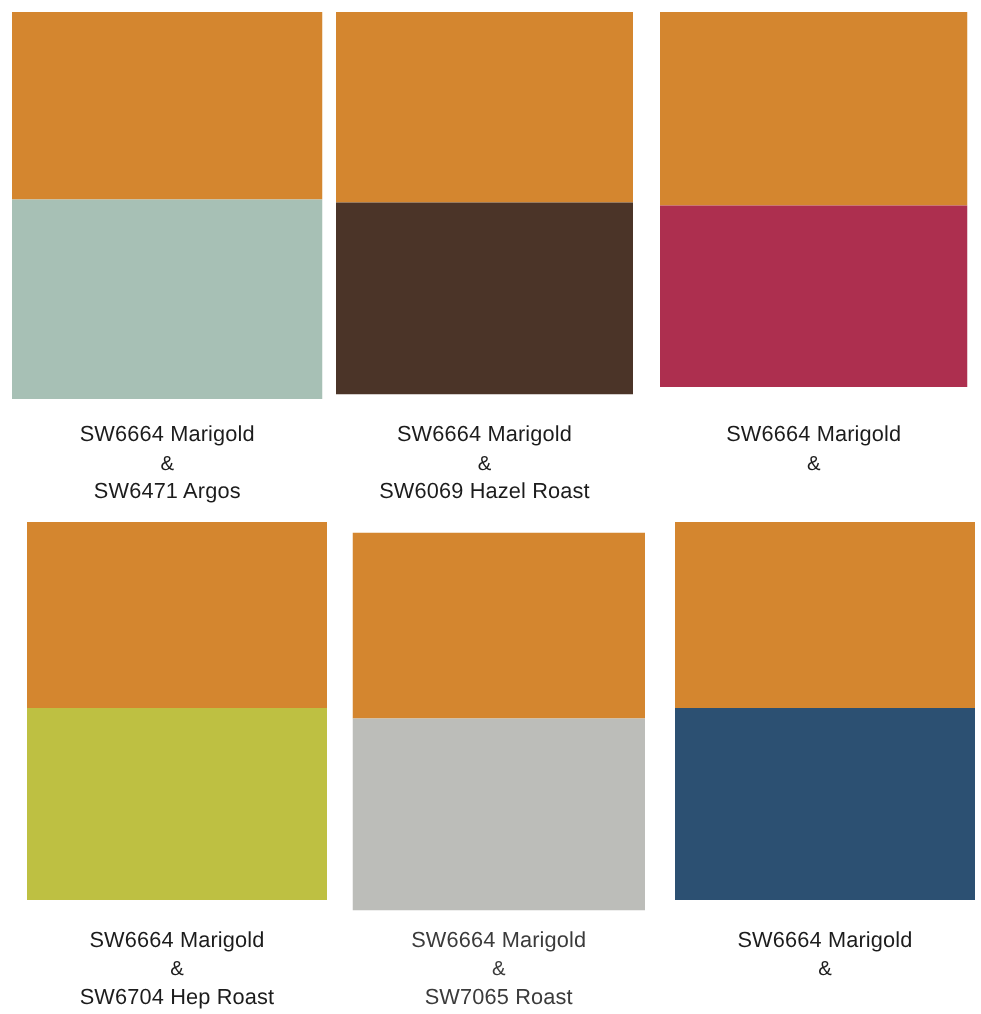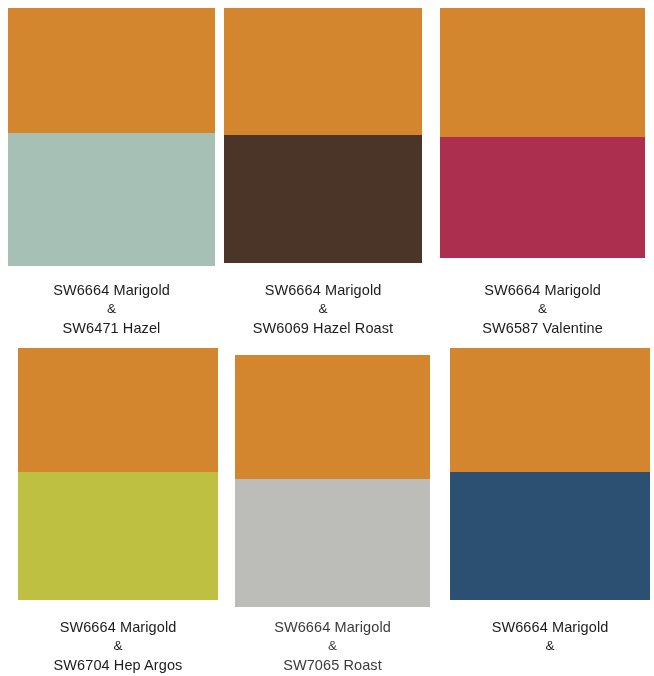--- a/index.html
+++ b/index.html
@@ -100,21 +100,21 @@
 <div class="board">
 
   <div class="palette-card" id="card-1">
     <div class="swatch-stack">
       <div class="swatch swatch-top" style="background-color: rgb(212, 134, 47);"></div>
       <div class="swatch swatch-bottom" style="background-color: rgb(167, 192, 181);"></div>
     </div>
     <div class="caption">
       <span class="line">SW6664 Marigold</span>
       <span class="amp">&amp;</span>
-      <span class="line">SW6471 Hazel</span>
+      <span class="line">SW6471 Argos</span>
     </div>
   </div>
 
   <div class="palette-card" id="card-2">
     <div class="swatch-stack">
       <div class="swatch swatch-top" style="background-color: rgb(212, 134, 47);"></div>
       <div class="swatch swatch-bottom" style="background-color: rgb(75, 52, 40);"></div>
     </div>
     <div class="caption">
       <span class="line">SW6664 Marigold</span>
@@ -124,33 +124,32 @@
   </div>
 
   <div class="palette-card" id="card-3">
     <div class="swatch-stack">
       <div class="swatch swatch-top" style="background-color: rgb(212, 134, 47);"></div>
       <div class="swatch swatch-bottom" style="background-color: rgb(173, 47, 79);"></div>
     </div>
     <div class="caption">
       <span class="line">SW6664 Marigold</span>
       <span class="amp">&amp;</span>
-      <span class="line">SW6587 Valentine</span>
     </div>
   </div>
 
   <div class="palette-card" id="card-4">
     <div class="swatch-stack">
       <div class="swatch swatch-top" style="background-color: rgb(212, 134, 47);"></div>
       <div class="swatch swatch-bottom" style="background-color: rgb(190, 192, 66);"></div>
     </div>
     <div class="caption">
       <span class="line">SW6664 Marigold</span>
       <span class="amp">&amp;</span>
-      <span class="line">SW6704 Hep Argos</span>
+      <span class="line">SW6704 Hep Roast</span>
     </div>
   </div>
 
   <div class="palette-card" id="card-5">
     <div class="swatch-stack">
       <div class="swatch swatch-top" style="background-color: rgb(212, 134, 47);"></div>
       <div class="swatch swatch-bottom" style="background-color: rgb(188, 189, 185);"></div>
     </div>
     <div class="caption muted">
       <span class="line">SW6664 Marigold</span>

